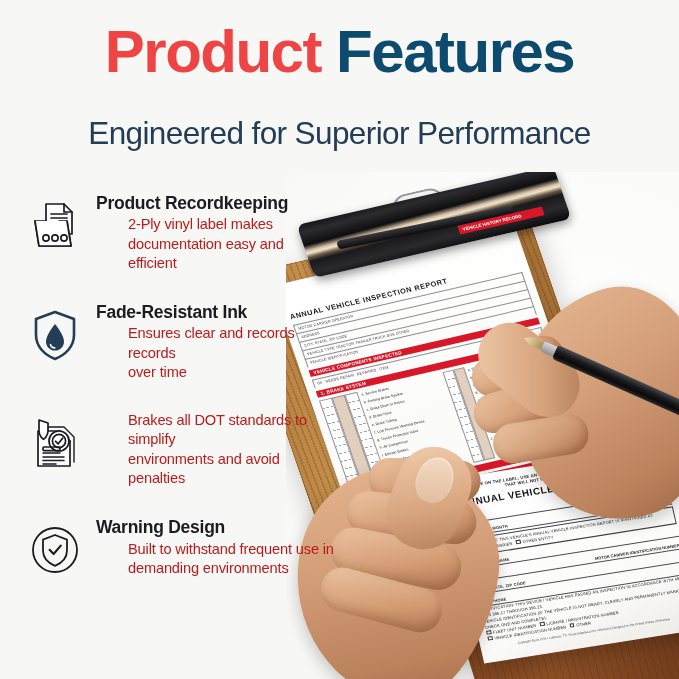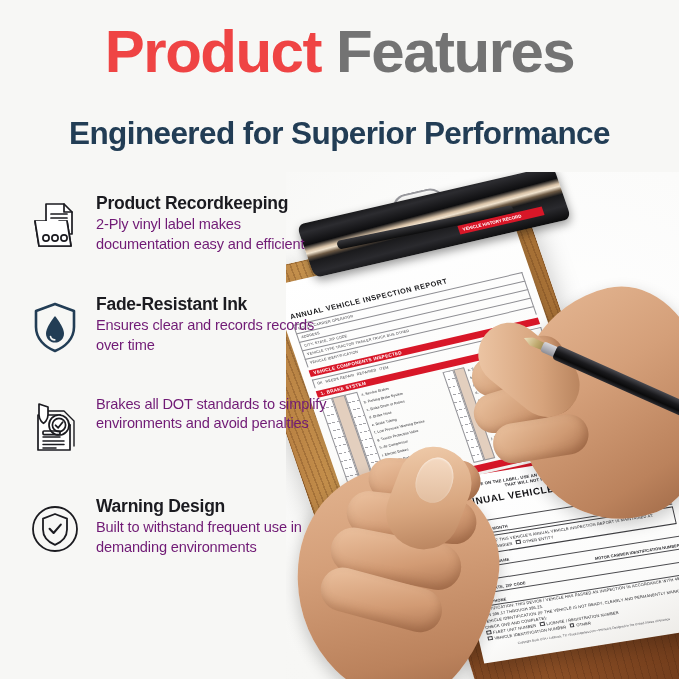--- a/index.html
+++ b/index.html
@@ -22,28 +22,28 @@
     position: absolute;
     top: 22px; left: 0; width: 679px;
     text-align: center;
     font-size: 60px;
     font-weight: 700;
     letter-spacing: -1.5px;
     line-height: 1.0;
     white-space: nowrap;
   }
   .title .t-dark { color: #ef4444; }
-  .title .t-red  { color: #737373; }
+  .title .t-red  { color: #0c4a6e; }
 
   .subtitle {
     position: absolute;
     top: 115px; left: 0; width: 679px;
     text-align: center;
     font-size: 31.5px;
-    font-weight: 700;
+    font-weight: 400;
     letter-spacing: -0.6px;
     color: #223d55;
     white-space: nowrap;
   }
 
   
   .features {
     position: absolute;
     left: 24px;
     top: 193px;
@@ -67,23 +67,24 @@
     font-weight: 700;
     color: #1b1b20;
     letter-spacing: -0.25px;
     line-height: 1.22;
     margin-bottom: 1px;
     white-space: nowrap;
   }
   .feature .fdesc {
     font-size: 14.6px;
     font-weight: 400;
-    color: #701a75;
+    color: #b91c1c;
     line-height: 1.32;
     letter-spacing: -0.15px;
+    margin-left: 32px;
   }
 
   
   .photo {
     position: absolute;
     left: 286px; top: 172px;
     width: 393px; height: 507px;
     overflow: hidden;
     z-index: 10;
   }

